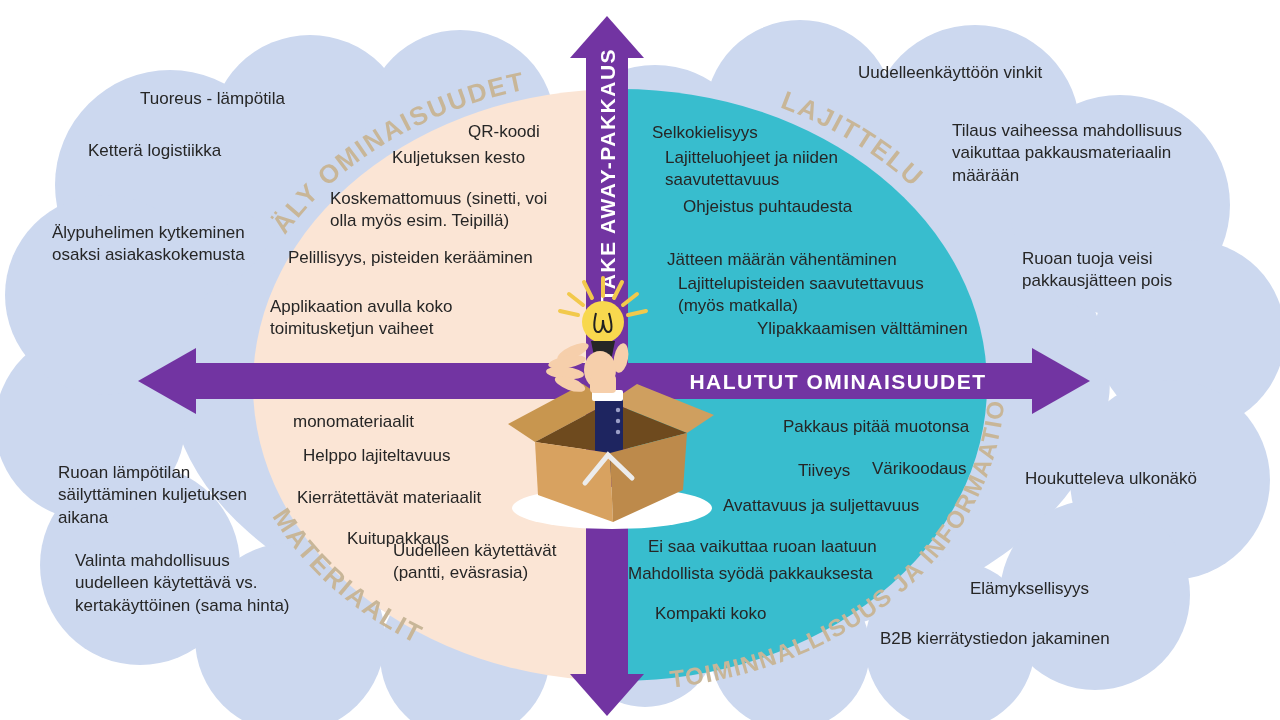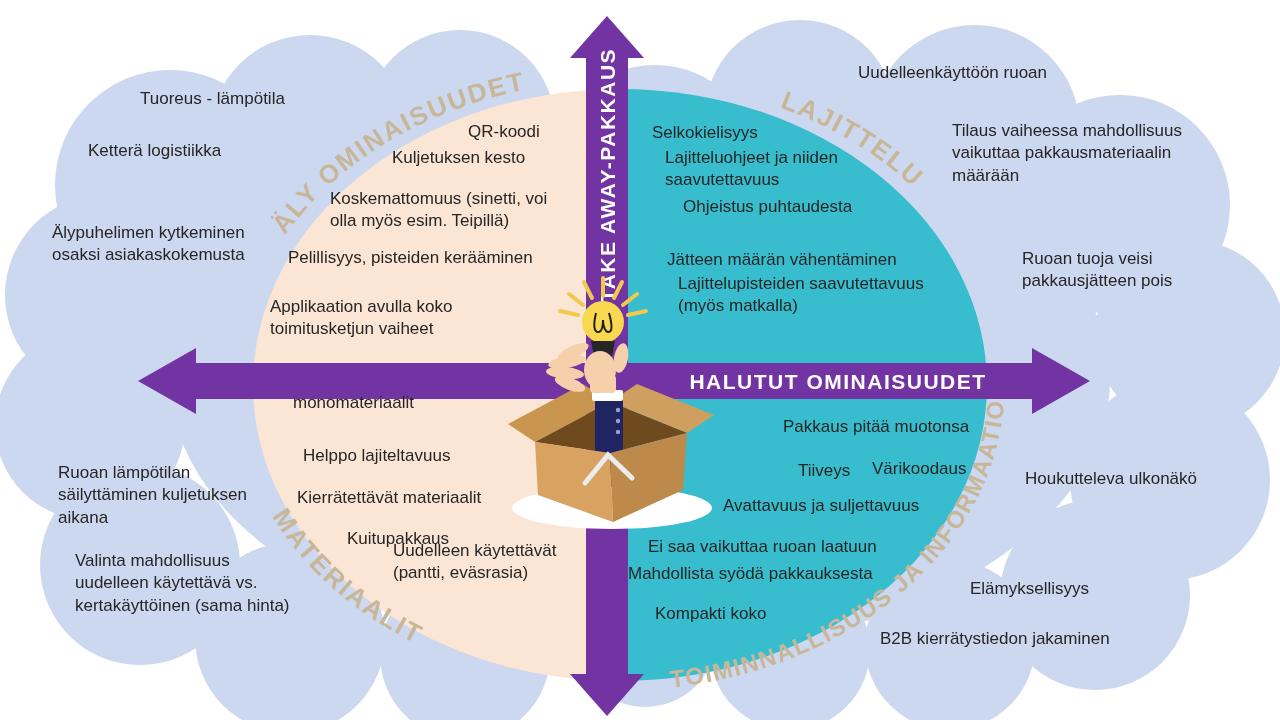--- a/index.html
+++ b/index.html
@@ -168,29 +168,30 @@
   <div class="note" style="left:270px;top:296px">Applikaation avulla koko
 toimitusketjun vaiheet</div>
 
   <div class="note" style="left:652px;top:122px">Selkokielisyys</div>
   <div class="note" style="left:665px;top:147px">Lajitteluohjeet ja niiden
 saavutettavuus</div>
   <div class="note" style="left:683px;top:196px">Ohjeistus puhtaudesta</div>
   <div class="note" style="left:667px;top:249px">Jätteen määrän vähentäminen</div>
   <div class="note" style="left:678px;top:273px">Lajittelupisteiden saavutettavuus
 (myös matkalla)</div>
-
-  <div class="note" style="left:858px;top:62px">Uudelleenkäyttöön ruoan</div>
+  <div class="note" style="left:757px;top:318px">Ylipakkaamisen välttäminen</div>
+
+  <div class="note" style="left:858px;top:62px">Uudelleenkäyttöön vinkit</div>
   <div class="note" style="left:952px;top:120px">Tilaus vaiheessa mahdollisuus
 vaikuttaa pakkausmateriaalin
 määrään</div>
   <div class="note" style="left:1022px;top:248px">Ruoan tuoja veisi
 pakkausjätteen pois</div>
 
-  <div class="note" style="left:293px;top:392px">monomateriaalit</div>
+  <div class="note" style="left:293px;top:411px">monomateriaalit</div>
   <div class="note" style="left:303px;top:445px">Helppo lajiteltavuus</div>
   <div class="note" style="left:297px;top:487px">Kierrätettävät materiaalit</div>
   <div class="note" style="left:347px;top:528px">Kuitupakkaus</div>
   <div class="note" style="left:393px;top:540px">Uudelleen käytettävät
 (pantti, eväsrasia)</div>
 
   <div class="note" style="left:783px;top:416px">Pakkaus pitää muotonsa</div>
   <div class="note" style="left:798px;top:460px">Tiiveys</div>
   <div class="note" style="left:872px;top:458px">Värikoodaus</div>
   <div class="note" style="left:723px;top:495px">Avattavuus ja suljettavuus</div>

